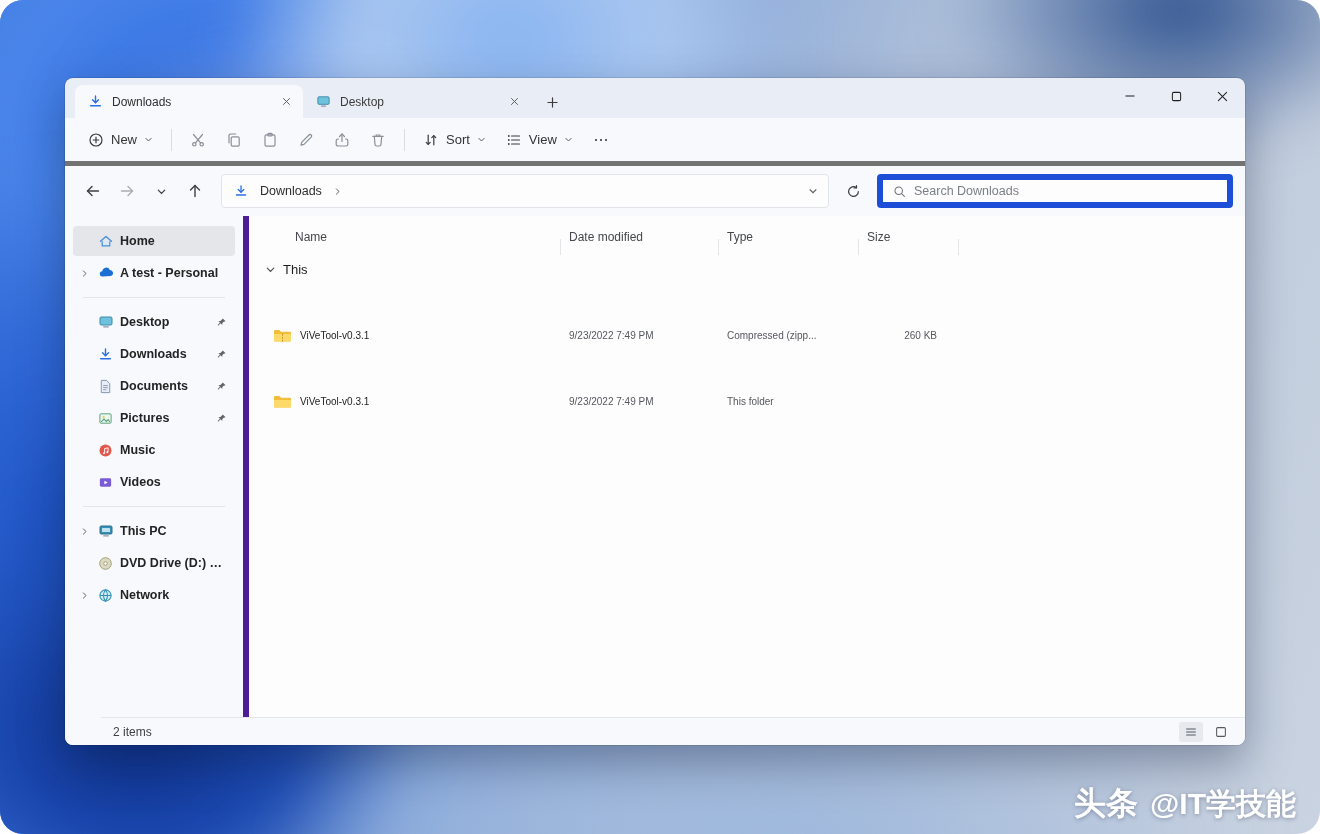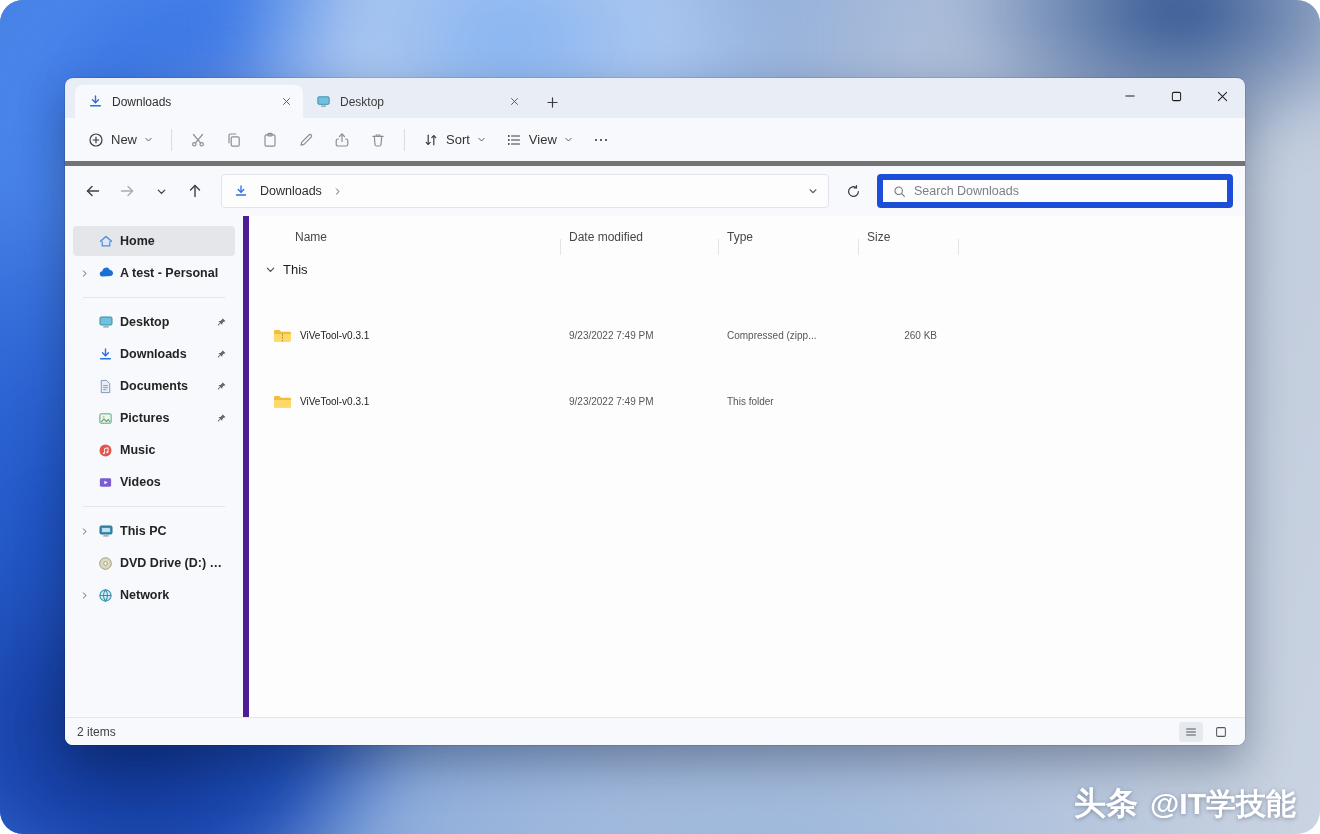--- a/index.html
+++ b/index.html
@@ -79,21 +79,21 @@
   .colh { position:relative; padding:0 8px; }
   .colh.first { padding-left:34px; }
   .colh::after { content:''; position:absolute; right:0; top:9px; height:16px; width:1px; background:#e3e5e9; }
   .grouprow { display:flex; align-items:center; gap:7px; height:30px; padding-left:4px; font-size:13px; color:#1d1d1d; }
   .frow { display:grid; grid-template-columns:300px 158px 140px 100px; height:30px; align-items:center; font-size:10px; border-radius:4px;margin-top:36px; }
   .fname { display:flex; align-items:center; gap:8px; padding-left:12px; color:#1c1c1c; white-space:nowrap; overflow:hidden; }
   .fcell { color:#55575c; padding:0 8px; white-space:nowrap; overflow:hidden; }
   .fsize { text-align:right; padding-right:22px; }
 
   
-  .statusbar { height:28px; flex:none; border-top:1px solid #e4e6ea; display:flex; align-items:center; padding:12px 12px; font-size:12px; color:#3e4045; }
+  .statusbar { height:28px; flex:none; border-top:1px solid #e4e6ea; display:flex; align-items:center; padding:12px 12px; font-size:12px; color:#3e4045;margin-left:36px; }
   .viewtoggles { margin-left:auto; display:flex; gap:6px; }
   .vbtn { width:24px; height:20px; border:none; background:transparent; border-radius:3px; display:flex; align-items:center; justify-content:center; color:#55585e; }
   .vbtn.on { background:#e6e9ee; }
 
   
   .watermark { position:absolute; right:24px; bottom:8px; display:flex; align-items:baseline; gap:12px;
     font-weight:700; color:#ffffff; text-shadow:0 1px 4px rgba(20,30,60,.35); }
   .wm-brand { font-size:32px; }
   .wm-handle { font-size:30px; }
 </style>

